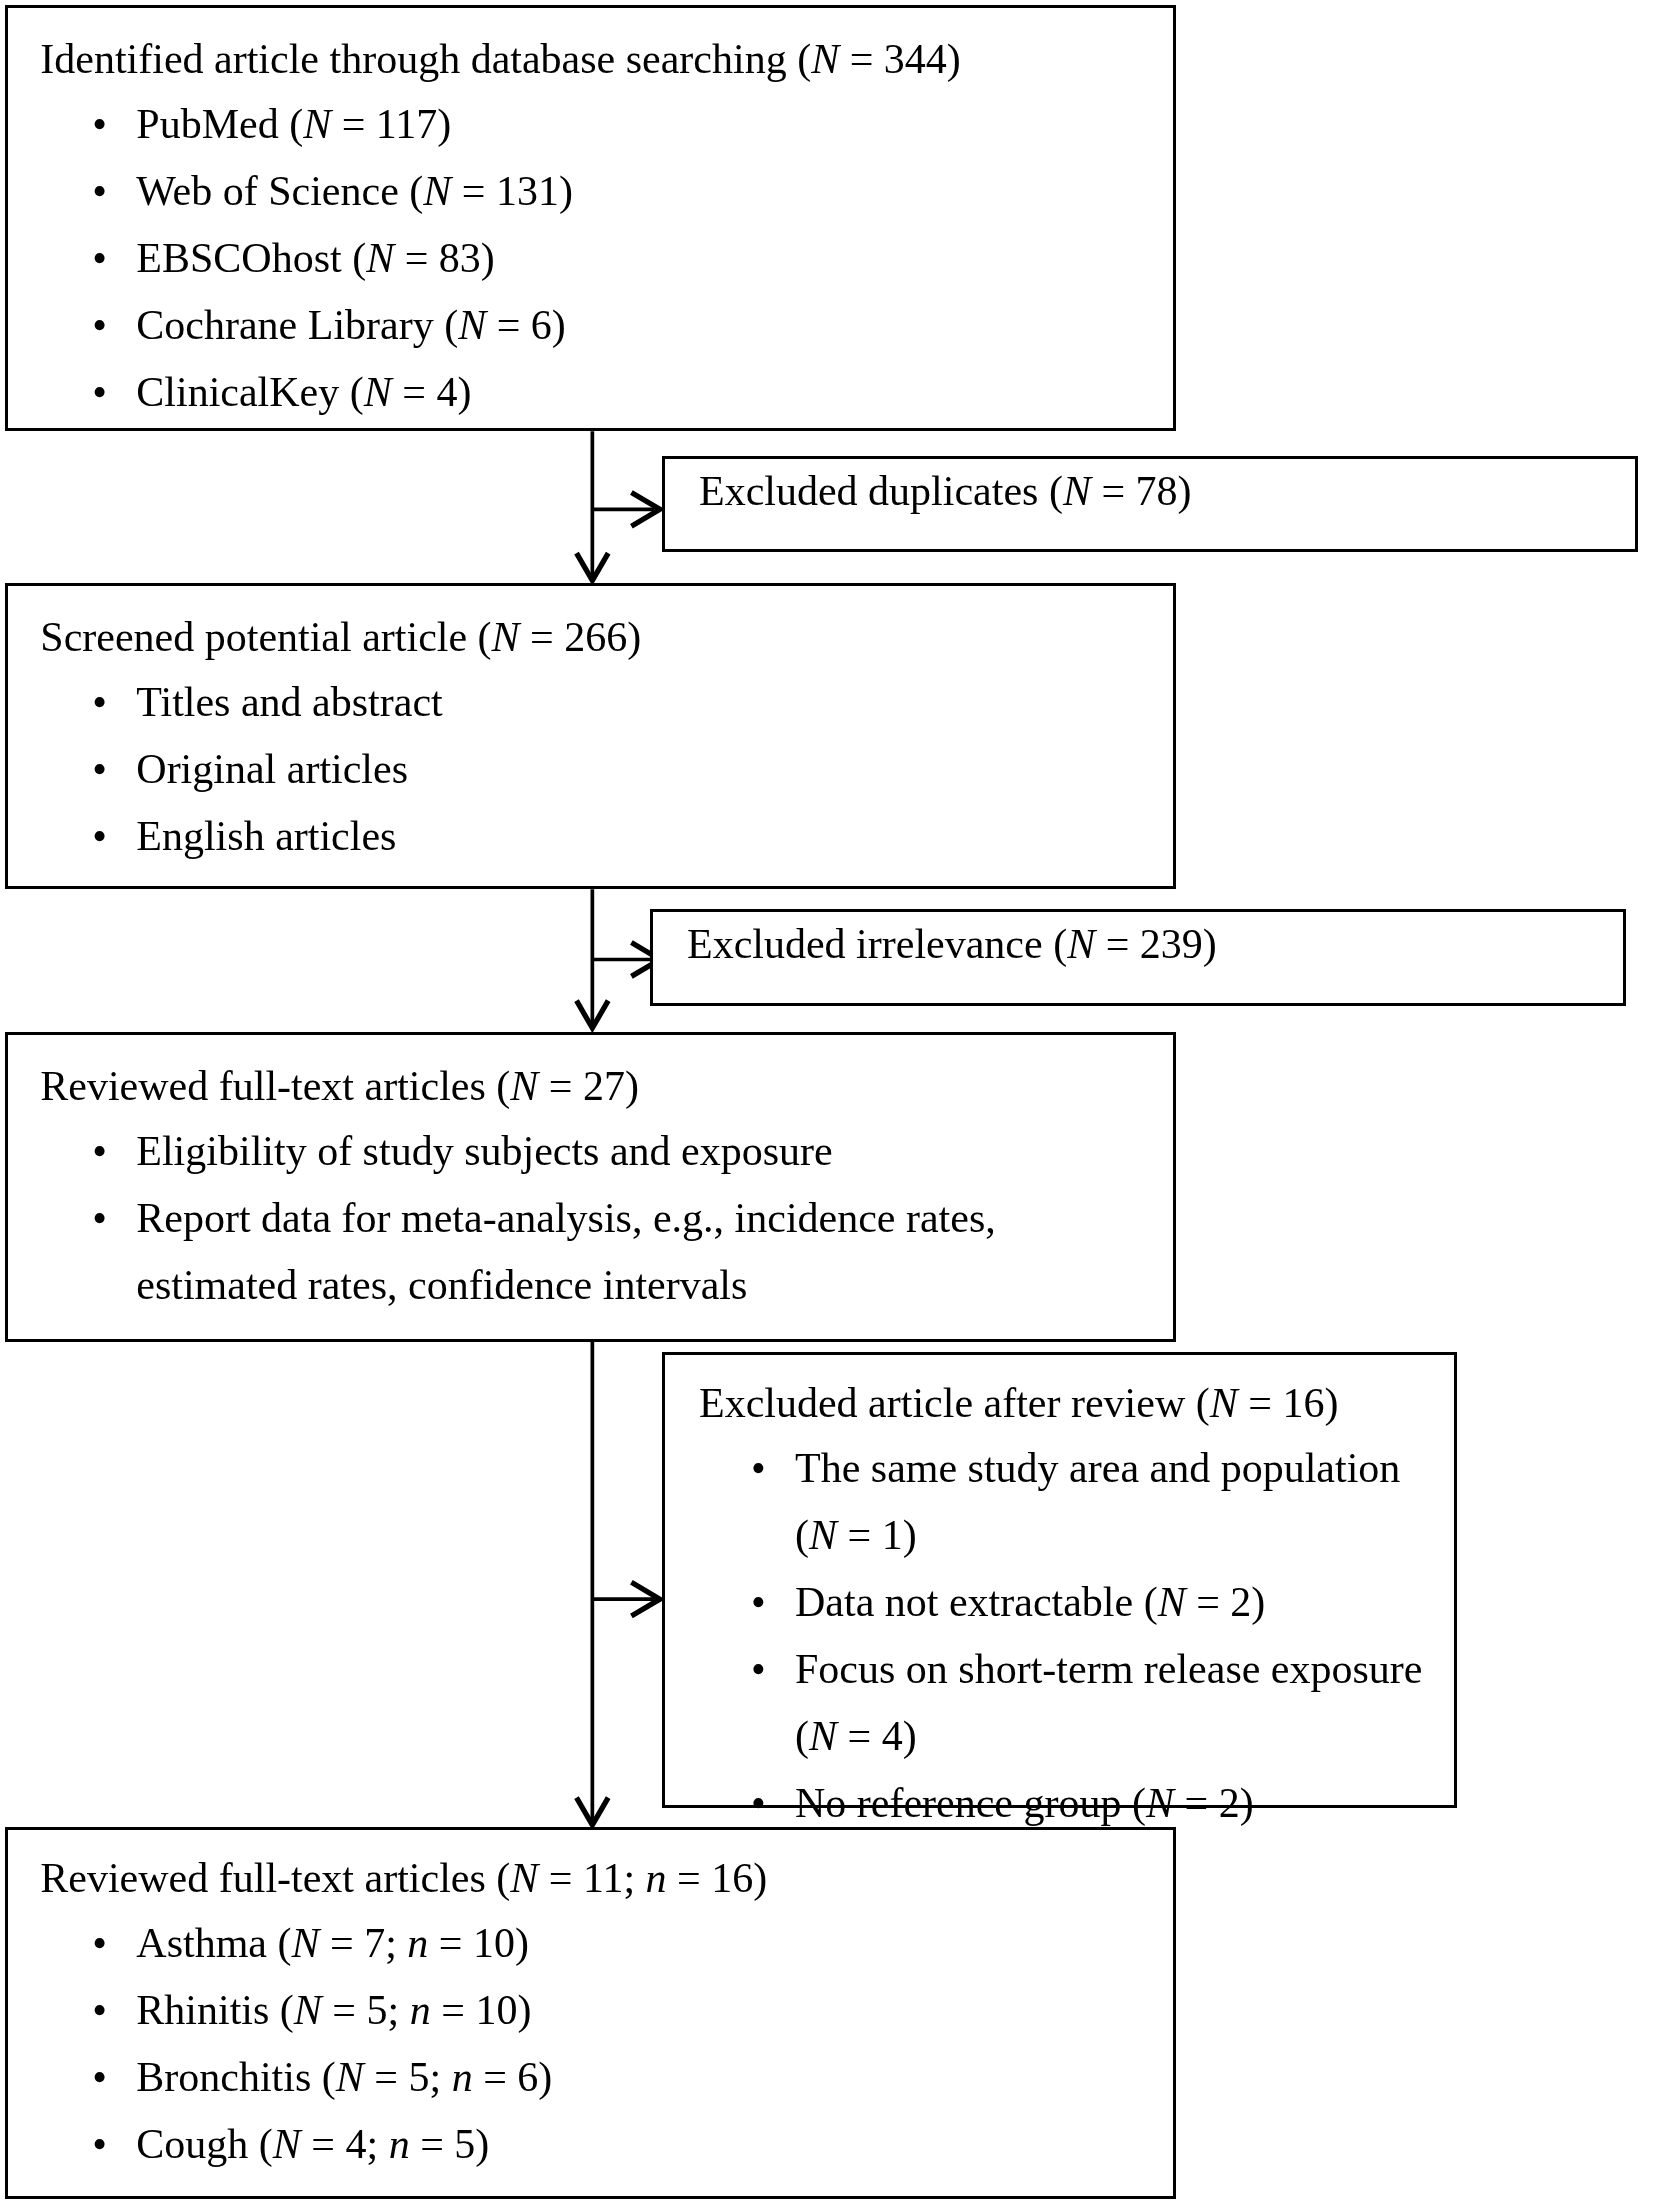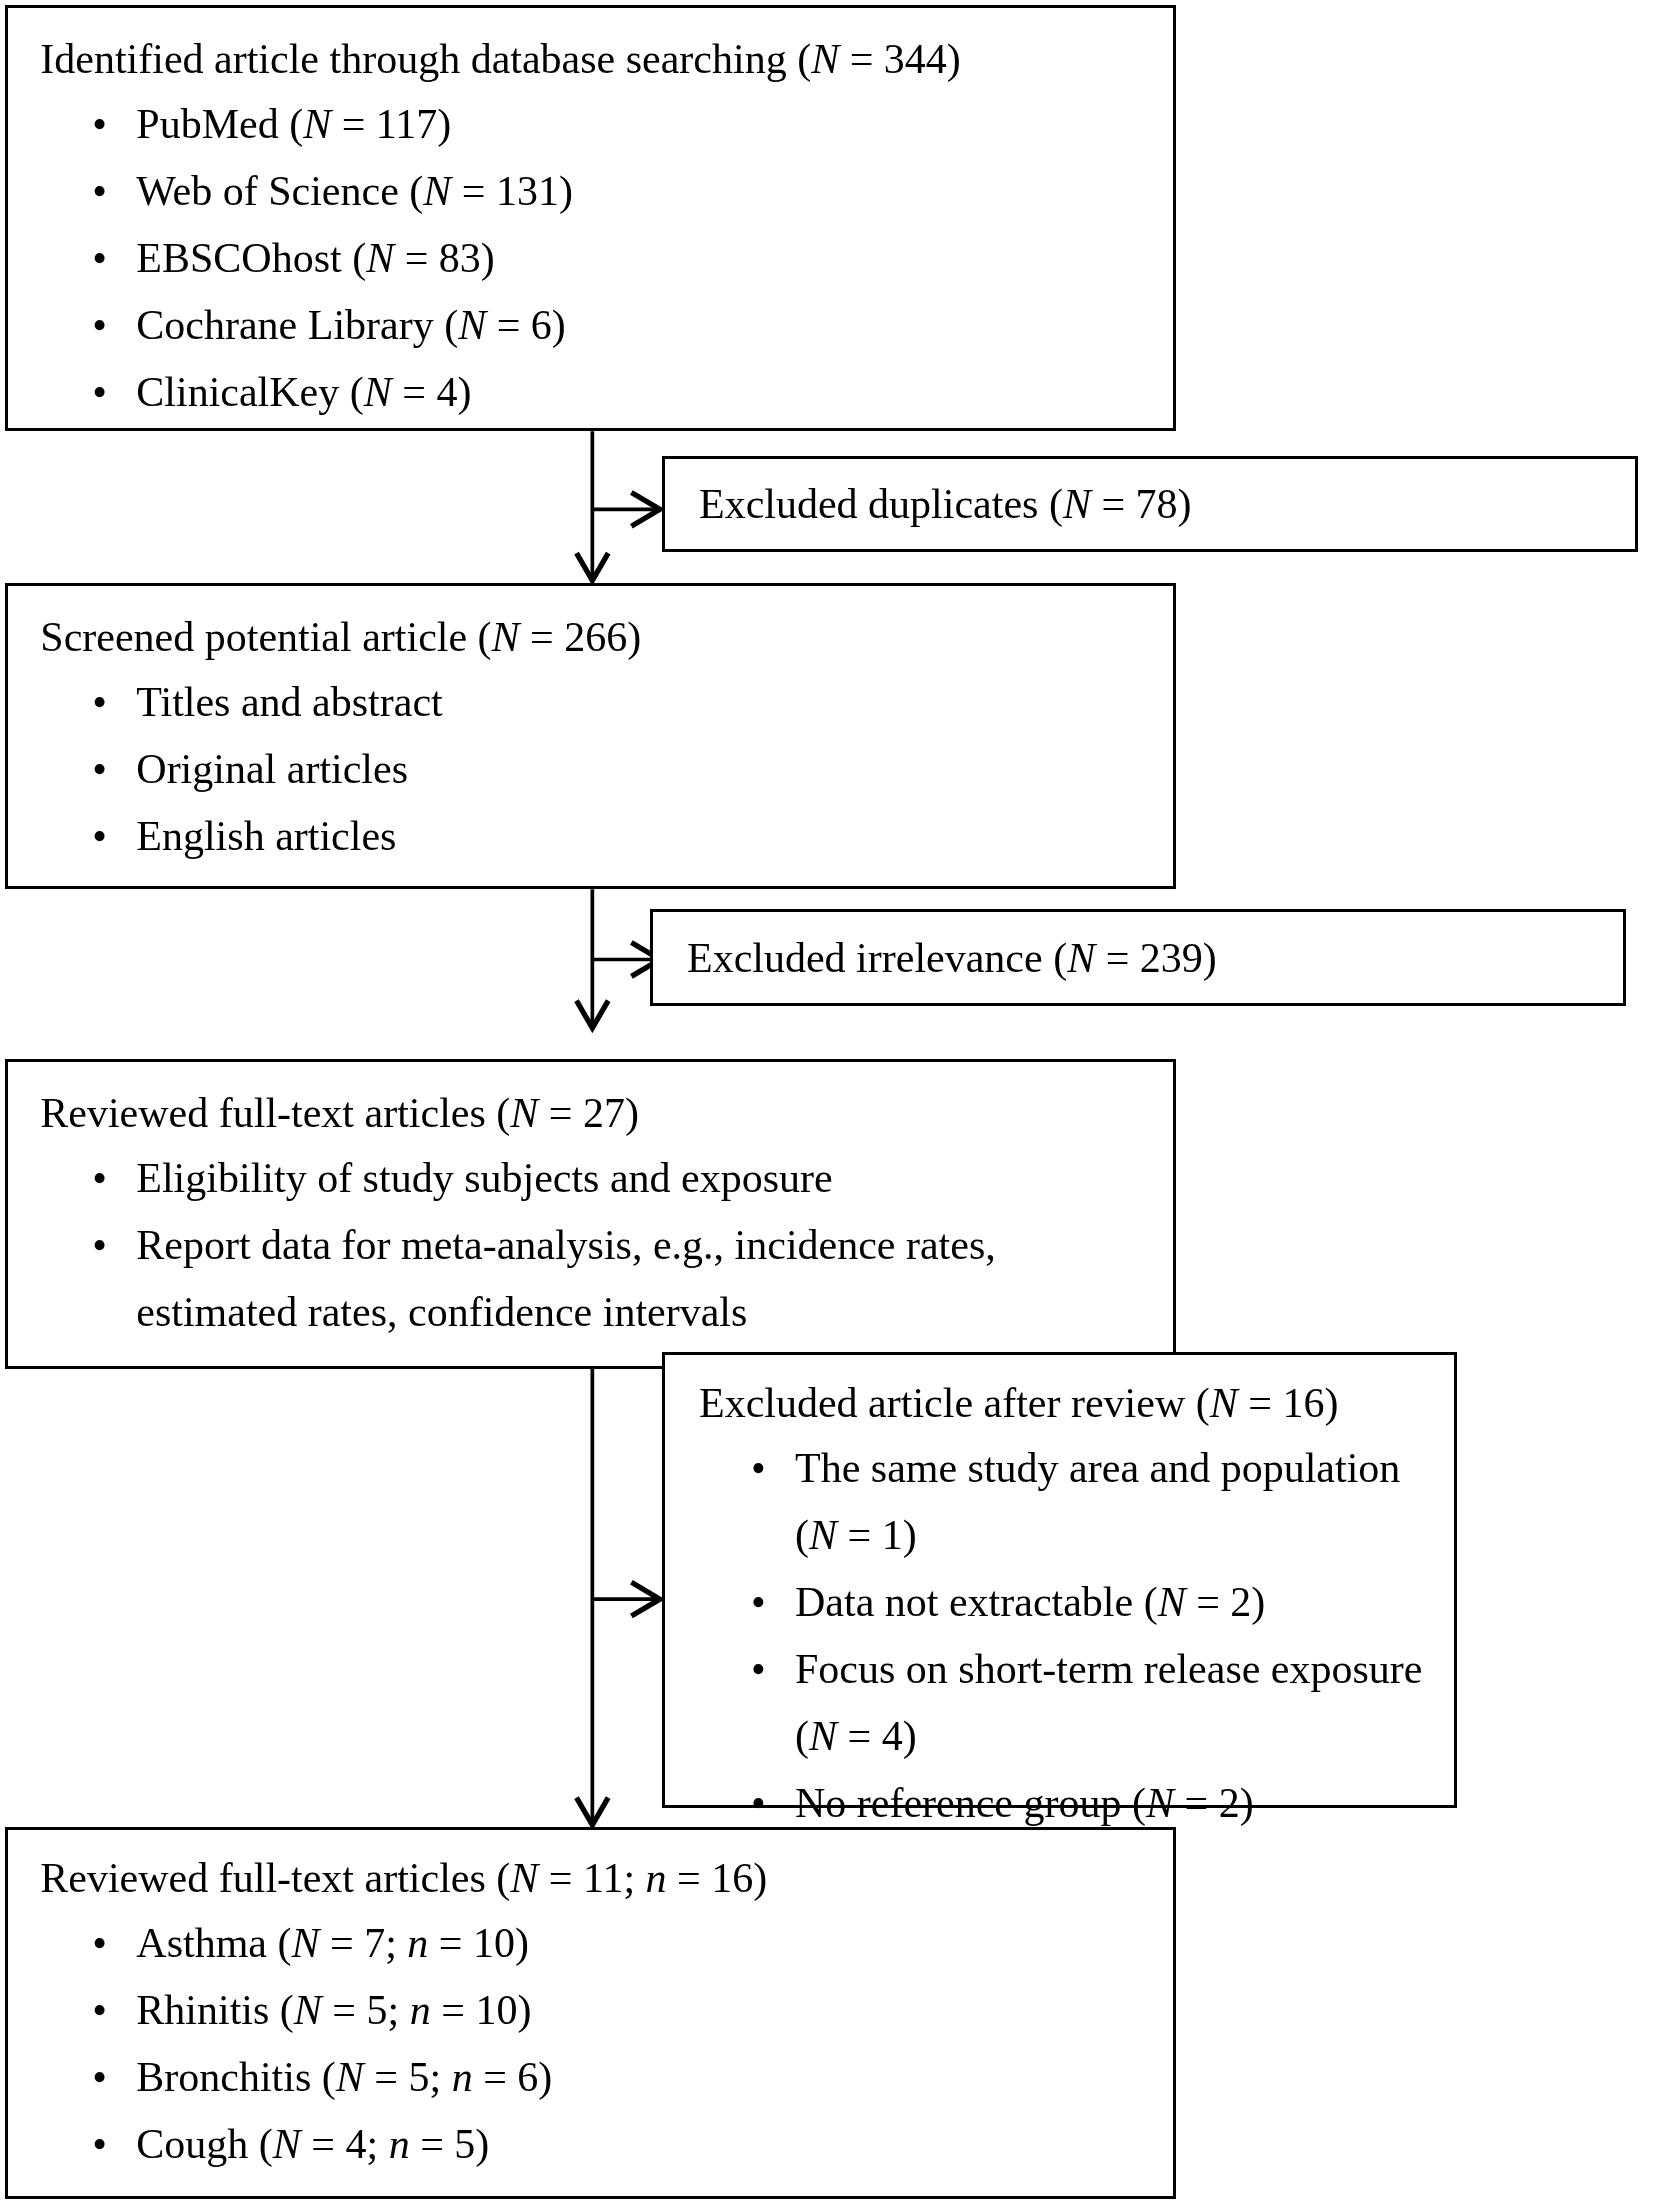--- a/index.html
+++ b/index.html
@@ -9,31 +9,31 @@
     color:#000;font-size:42px;overflow:hidden;border-radius:13px;
   }
   .box{position:absolute;background:#ffffff;box-sizing:border-box;}
   .main{border:3.7px solid #000;}
   .excl{border:3.2px solid #000;}
   .title{line-height:64px;white-space:pre-wrap;}
   ul.bullets{list-style:none;margin:0;padding:0;}
   ul.bullets li{display:flex;line-height:67px;padding-left:52px;align-items:flex-start;}
   .dot{flex:0 0 44px;}
   .bt{white-space:pre-wrap;}
-  .excl-single{display:flex;align-items:center;padding:0 16px 0 34px;}
+  .excl-single{display:flex;align-items:flex-start;padding:0 16px 0 34px;}
   .connectors{position:absolute;left:0;top:0;width:100%;height:100%;pointer-events:none;}
   .connectors line,.connectors polyline{stroke:#000;fill:none;}
   .connectors line{stroke-width:7;}
   .connectors polyline{stroke-width:10;stroke-linejoin:miter;}
   
   #b1{left:5.3px;top:5.3px;width:1171px;height:426px;padding:19px 21px 0 32px;}
   #e1{left:662px;top:456px;width:976px;height:96px;}
   #b2{left:5.3px;top:583px;width:1171px;height:306px;padding:19px 21px 0 32px;}
   #e2{left:650px;top:909px;width:976px;height:97px;}
-  #b3{left:5.3px;top:1032px;width:1171px;height:310px;padding:19px 21px 0 32px;margin-top:27px;}
+  #b3{left:5.3px;top:1032px;width:1171px;height:310px;padding:19px 21px 0 32px;}
   #e3{left:662px;top:1352px;width:795px;height:456px;padding:16px 16px 0 34px;}
   #b4{left:5.3px;top:1827px;width:1171px;height:372px;padding:16px 21px 0 32px;}
 </style>
 </head>
 <body>
 
 <div class="canvas">
 
   <svg class="connectors" viewBox="0 0 3137 4178">
     <g>

